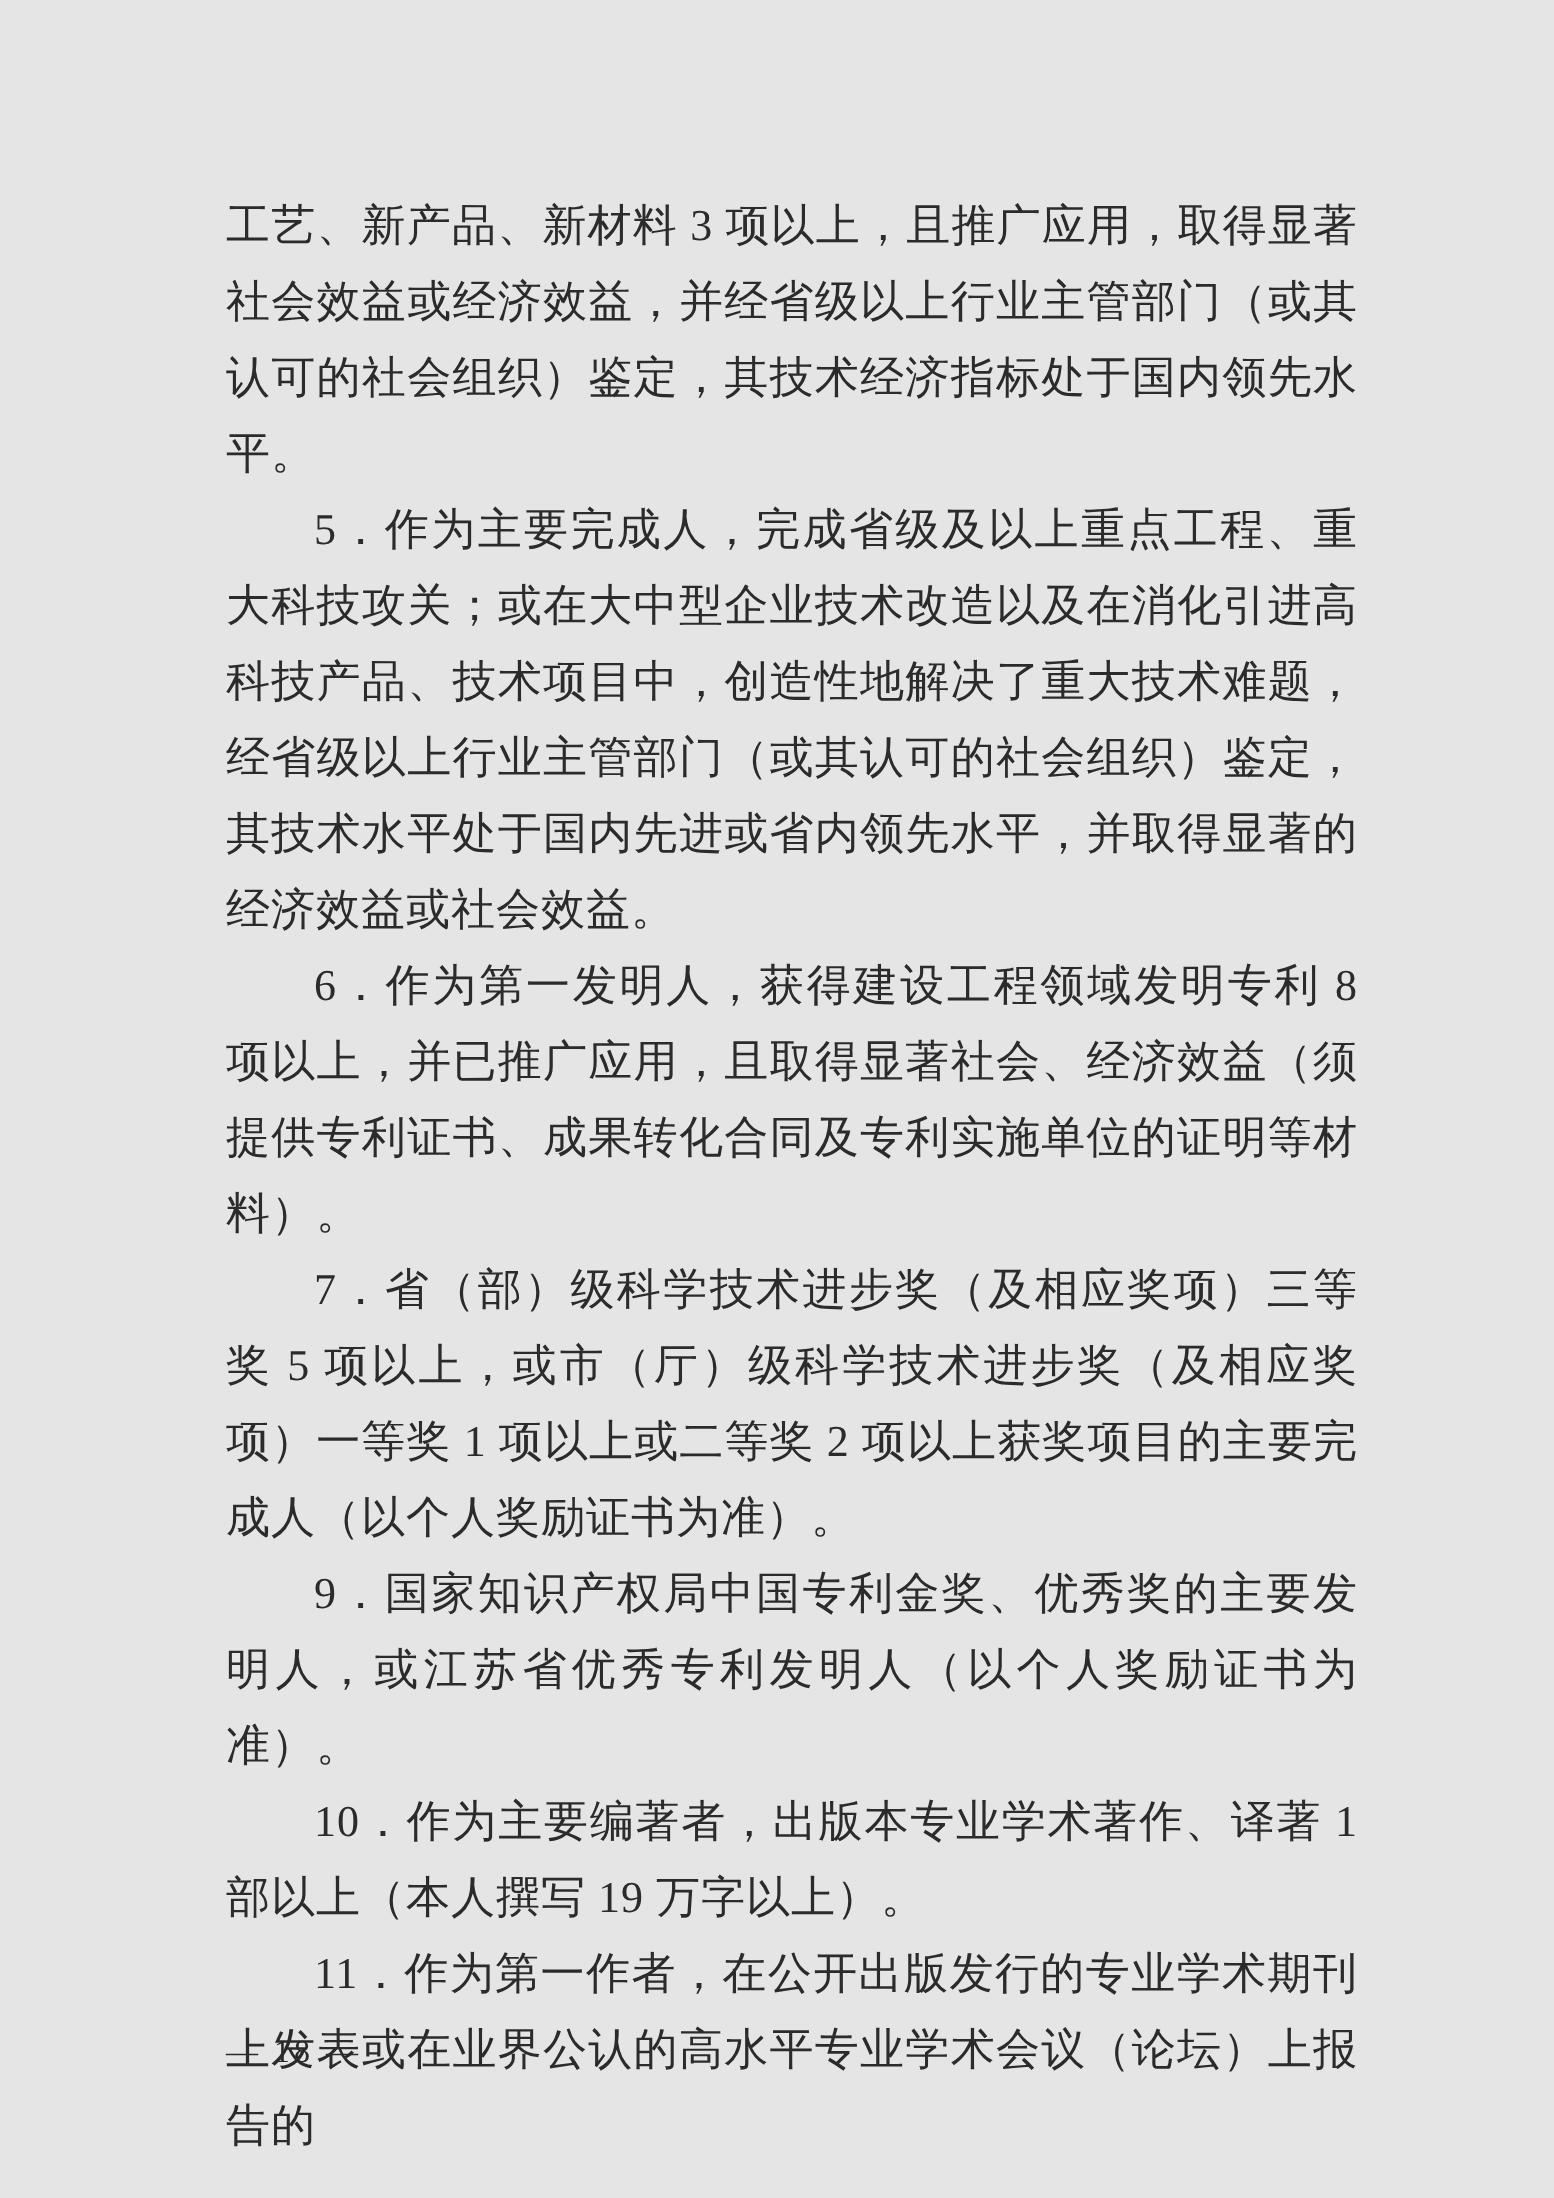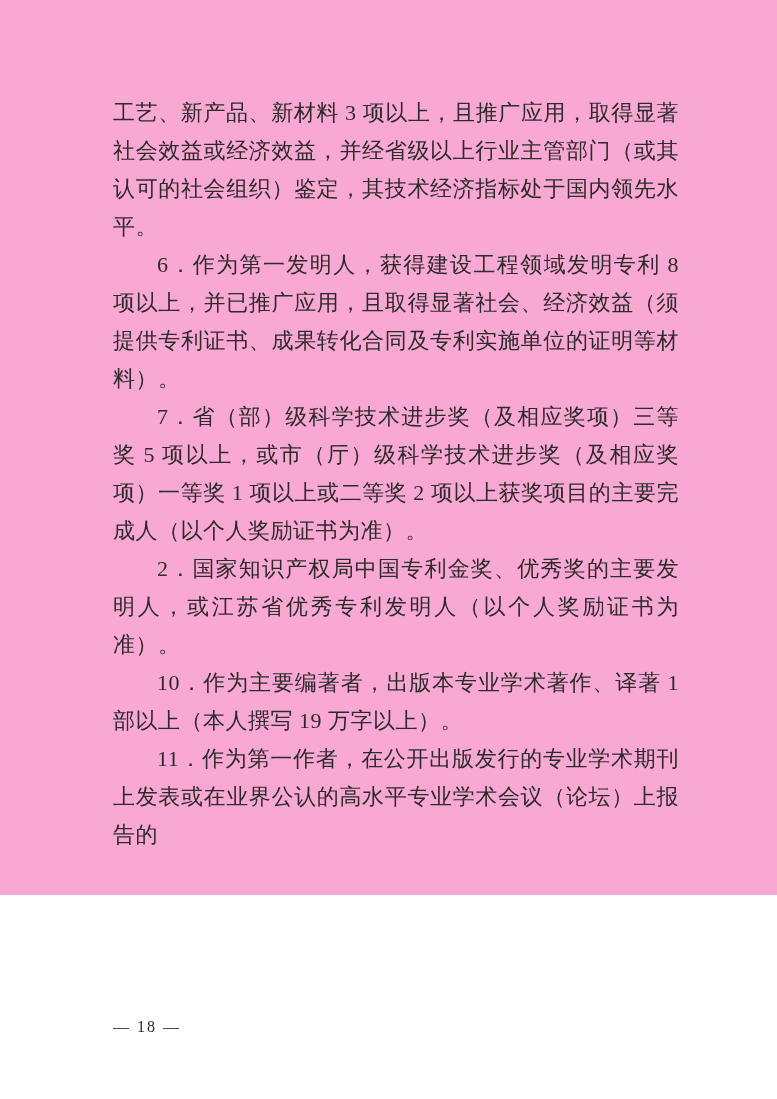--- a/index.html
+++ b/index.html
@@ -8,22 +8,22 @@
     width: 777px;
     height: 1099px;
     background: #ffffff;
     font-family: "Liberation Serif", "DejaVu Serif", serif;
     overflow: hidden;
   }
 
   .page {
     position: relative;
     width: 777px;
-    height: 895px;
-    background: #f9a8d4;
+    height: 1099px;
+    background: #e5e5e5;
   }
 
   .content {
     position: absolute;
     left: 113px;
     top: 94px;
     width: 566px;
     color: #2b2b2b;
     font-size: 22px;
     line-height: 38px;
@@ -50,22 +50,23 @@
     white-space: nowrap;
   }
 </style>
 </head>
 <body>
 
 <div class="page">
 
   <div class="content">
     <p>工艺、新产品、新材料 3 项以上，且推广应用，取得显著社会效益或经济效益，并经省级以上行业主管部门（或其认可的社会组织）鉴定，其技术经济指标处于国内领先水平。</p>
+    <p class="indent">5．作为主要完成人，完成省级及以上重点工程、重大科技攻关；或在大中型企业技术改造以及在消化引进高科技产品、技术项目中，创造性地解决了重大技术难题，经省级以上行业主管部门（或其认可的社会组织）鉴定，其技术水平处于国内先进或省内领先水平，并取得显著的经济效益或社会效益。</p>
     <p class="indent">6．作为第一发明人，获得建设工程领域发明专利 8 项以上，并已推广应用，且取得显著社会、经济效益（须提供专利证书、成果转化合同及专利实施单位的证明等材料）。</p>
     <p class="indent">7．省（部）级科学技术进步奖（及相应奖项）三等奖 5 项以上，或市（厅）级科学技术进步奖（及相应奖项）一等奖 1 项以上或二等奖 2 项以上获奖项目的主要完成人（以个人奖励证书为准）。</p>
-    <p class="indent">2．国家知识产权局中国专利金奖、优秀奖的主要发明人，或江苏省优秀专利发明人（以个人奖励证书为准）。</p>
+    <p class="indent">9．国家知识产权局中国专利金奖、优秀奖的主要发明人，或江苏省优秀专利发明人（以个人奖励证书为准）。</p>
     <p class="indent">10．作为主要编著者，出版本专业学术著作、译著 1 部以上（本人撰写 19 万字以上）。</p>
     <p class="indent">11．作为第一作者，在公开出版发行的专业学术期刊上发表或在业界公认的高水平专业学术会议（论坛）上报告的</p>
   </div>
 
   <div class="footer">— 18 —</div>
 
 </div>
 
 </body></html>

